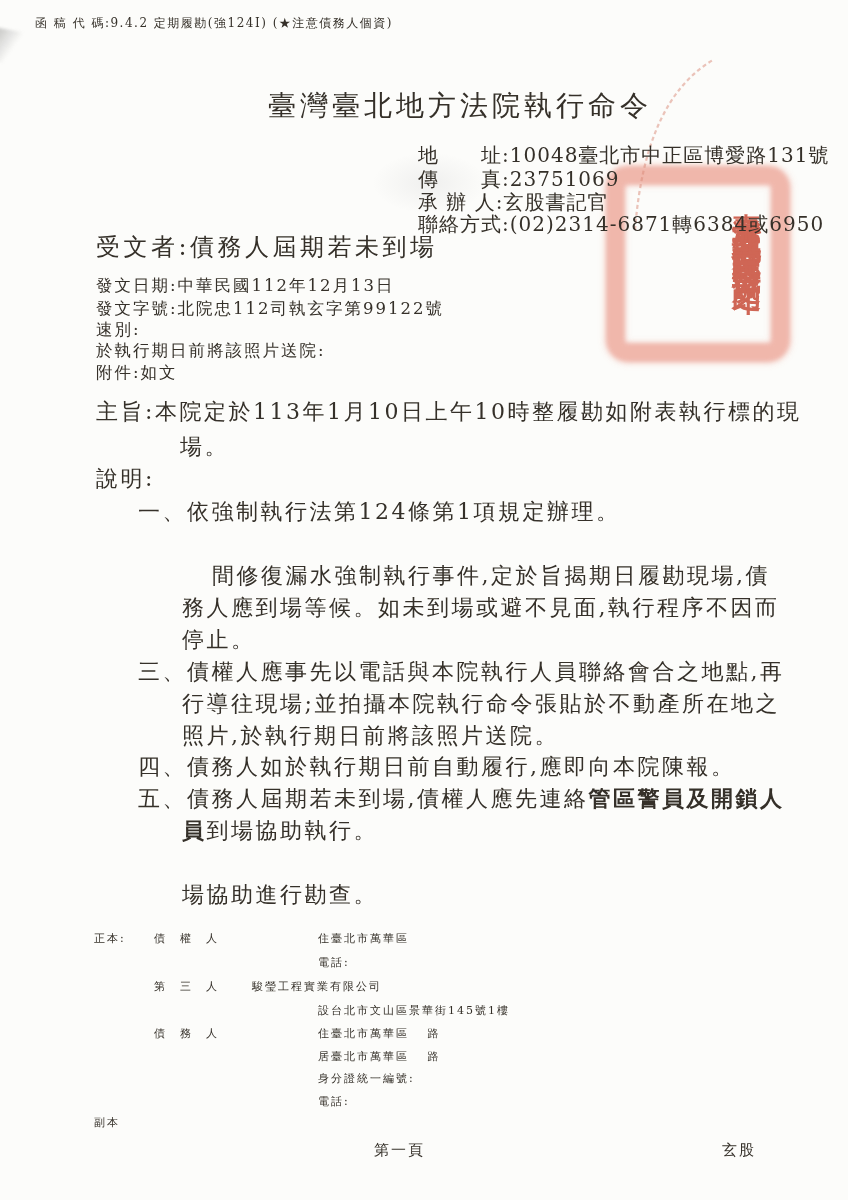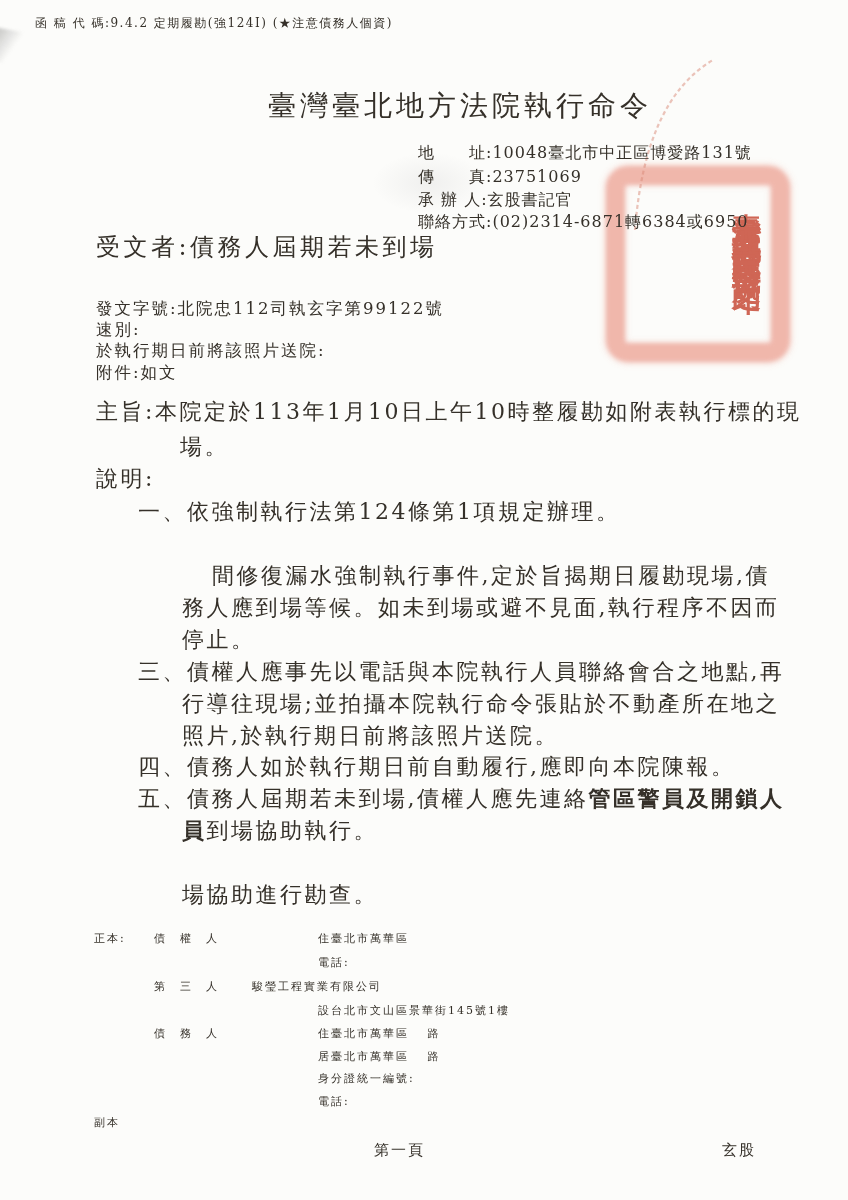--- a/index.html
+++ b/index.html
@@ -13,21 +13,21 @@
     color:#353029;
   }
   .t{
     position:absolute;
     white-space:pre;
     line-height:1.18;
     color:#353029;
   }
   .fs-code  {font-size:12px;  letter-spacing:1.5px;text-align:center;}
   .fs-title {font-size:28px;  letter-spacing:4px;}
-  .fs-addr  {font-size:16px;  letter-spacing:1px;text-align:right;}
+  .fs-addr  {font-size:20px;  letter-spacing:1px;text-align:right;}
   .fs-recip {font-size:24px;  letter-spacing:3.5px;}
   .fs-meta  {font-size:16.5px;letter-spacing:2px;}
   .fs-body  {font-size:22px;  letter-spacing:2.5px;text-align:center;}
   .fs-copy  {font-size:11px;letter-spacing:2px;}
   .fs-foot  {font-size:15px;  letter-spacing:2px;}
   .bd{font-weight:bold;}
   
   .seal{position:absolute;left:606px;top:166px;width:184px;height:196px;}
   .seal-band{
     position:absolute;inset:0;
@@ -81,20 +81,21 @@
 
   <div class="t fs-title" style="left:268px;top:89px">臺灣臺北地方法院執行命令</div>
 
   <div class="t fs-addr" style="left:418px;top:144px">地　　址:10048臺北市中正區博愛路131號</div>
   <div class="t fs-addr" style="left:418px;top:168px">傳　　真:23751069</div>
   <div class="t fs-addr" style="left:418px;top:191px">承 辦 人:玄股書記官</div>
   <div class="t fs-addr" style="left:418px;top:213px">聯絡方式:(02)2314-6871轉6384或6950</div>
 
   <div class="t fs-recip" style="left:96px;top:233px">受文者:債務人屆期若未到場</div>
 
+  <div class="t fs-meta" style="left:96px;top:276px">發文日期:中華民國112年12月13日</div>
   <div class="t fs-meta" style="left:96px;top:299px">發文字號:北院忠112司執玄字第99122號</div>
   <div class="t fs-meta" style="left:96px;top:320px">速別:</div>
   <div class="t fs-meta" style="left:96px;top:341px">於執行期日前將該照片送院:</div>
   <div class="t fs-meta" style="left:96px;top:363px">附件:如文</div>
 
   <div class="t fs-body" style="left:96px;top:399px">主旨:本院定於113年1月10日上午10時整履勘如附表執行標的現</div>
   <div class="t fs-body" style="left:180px;top:434px">場。</div>
 
   <div class="t fs-body" style="left:96px;top:466px">說明:</div>
 

